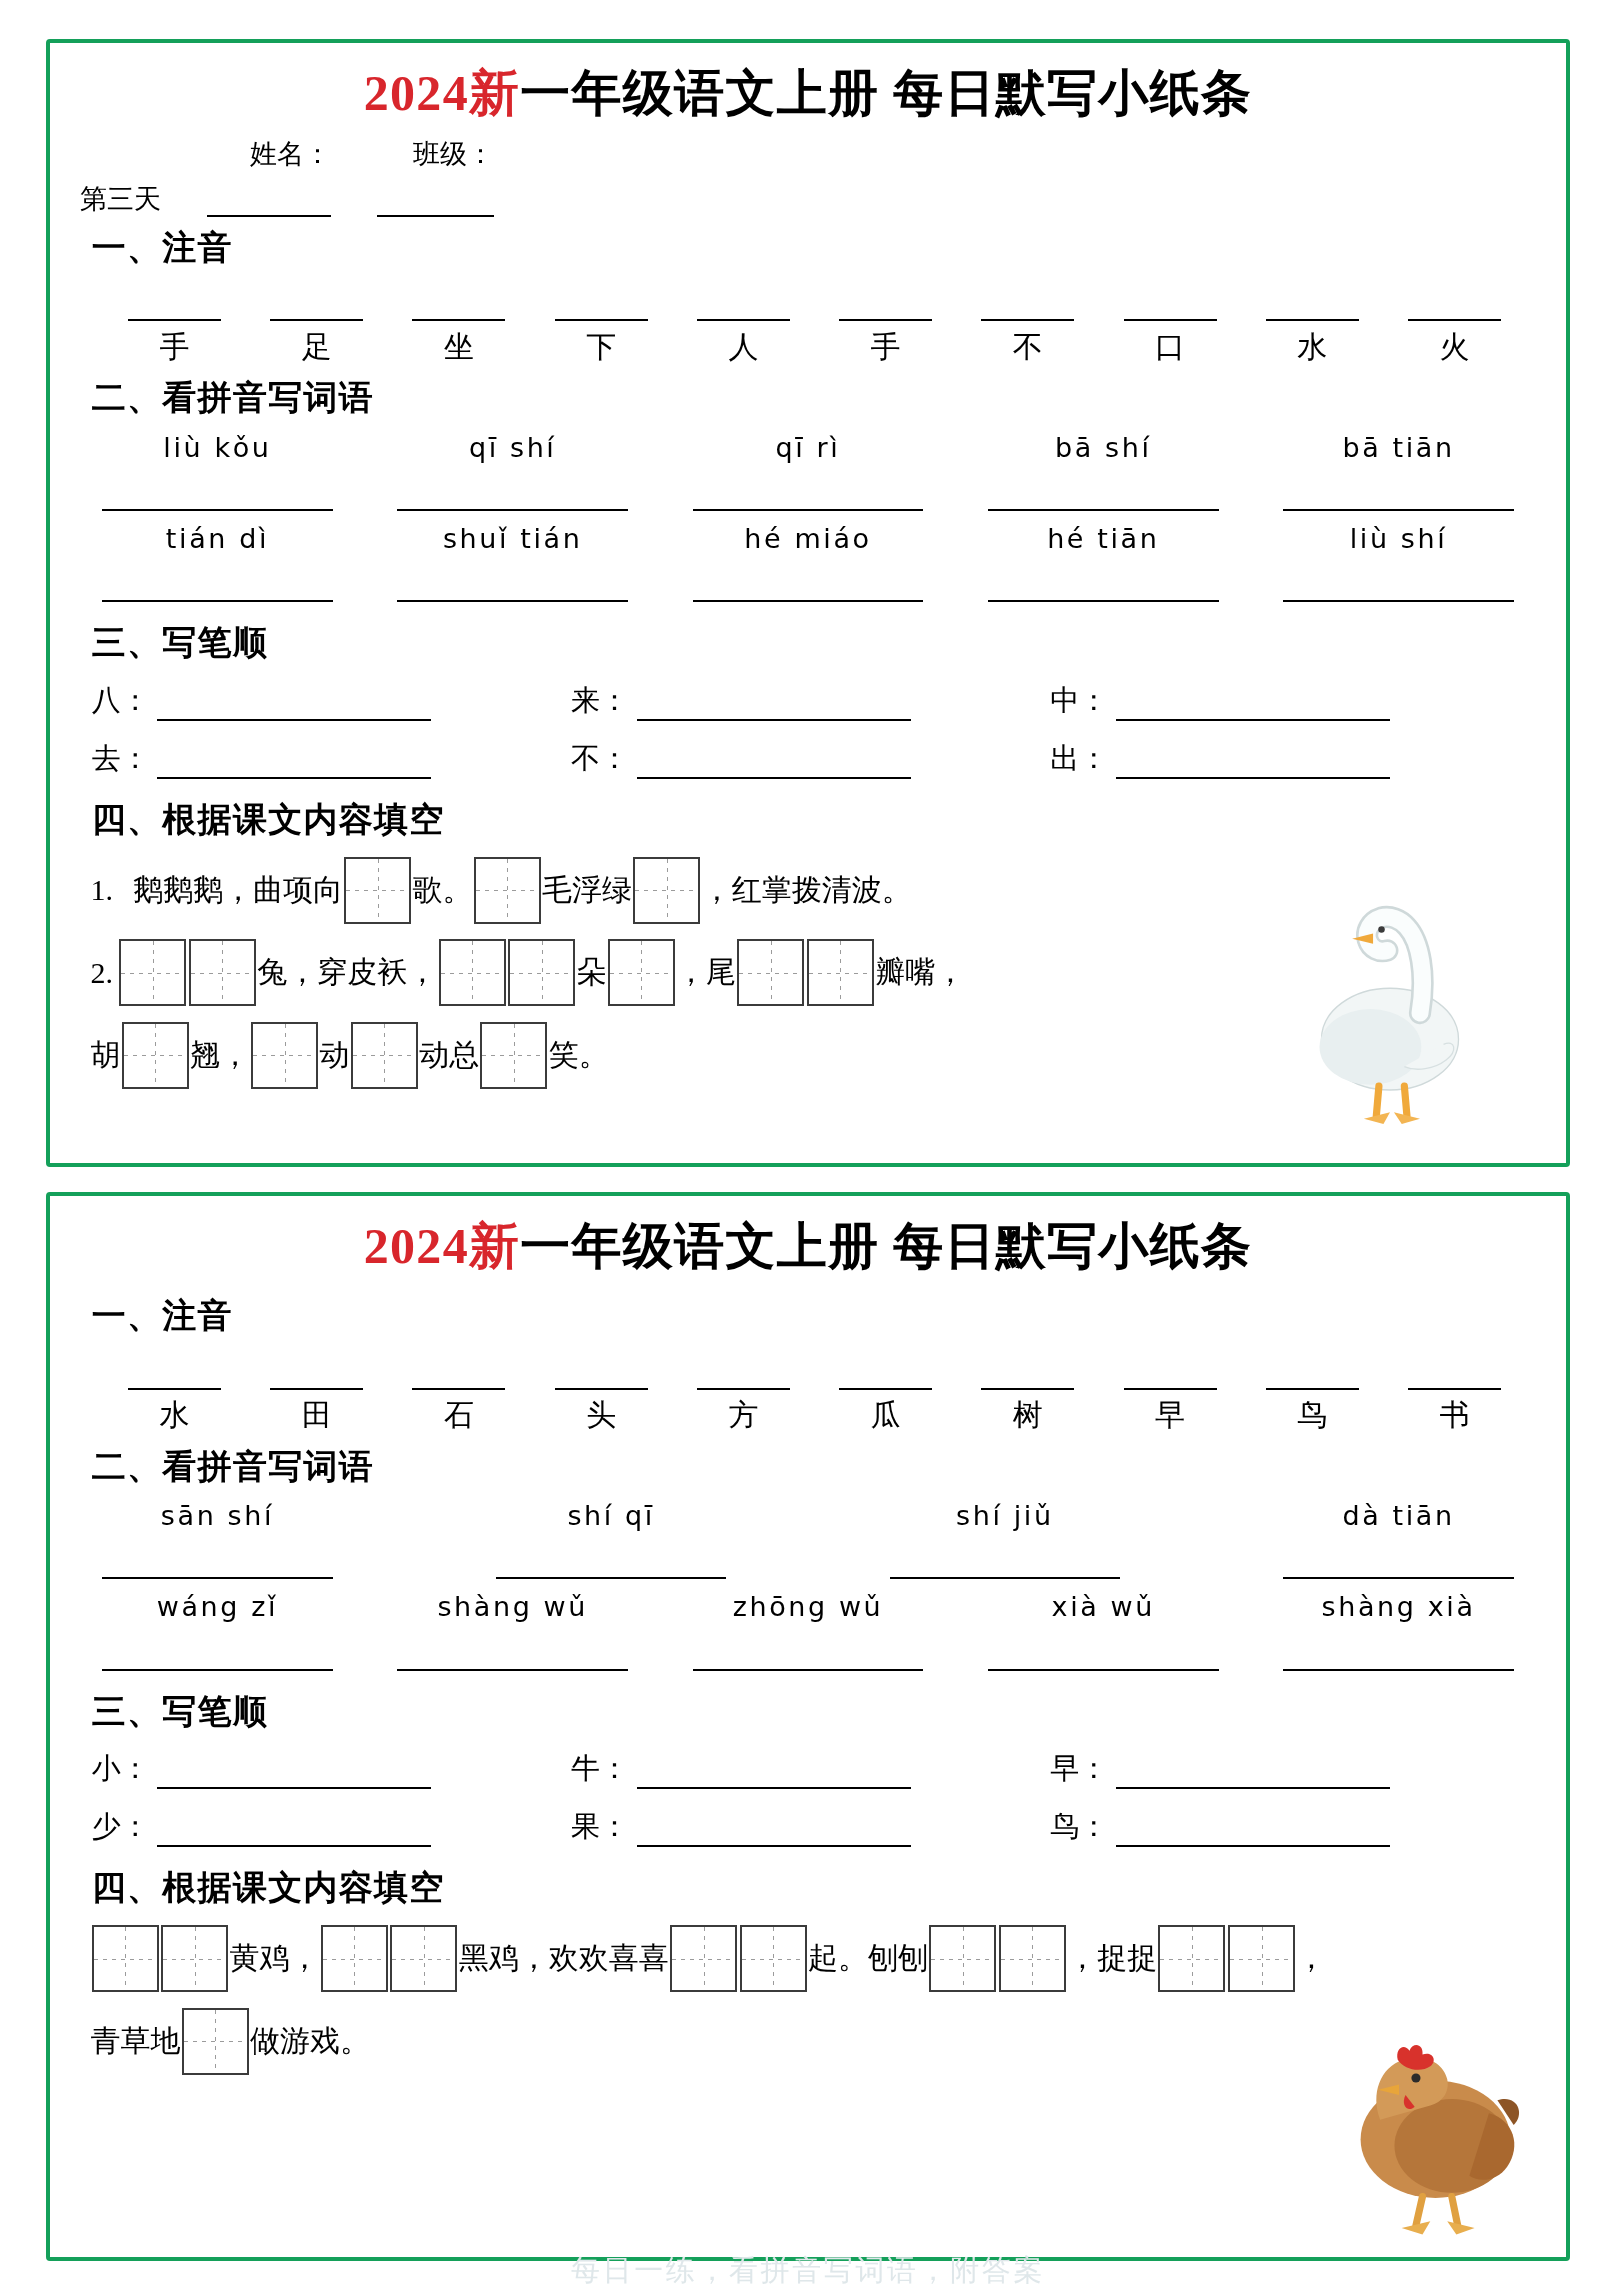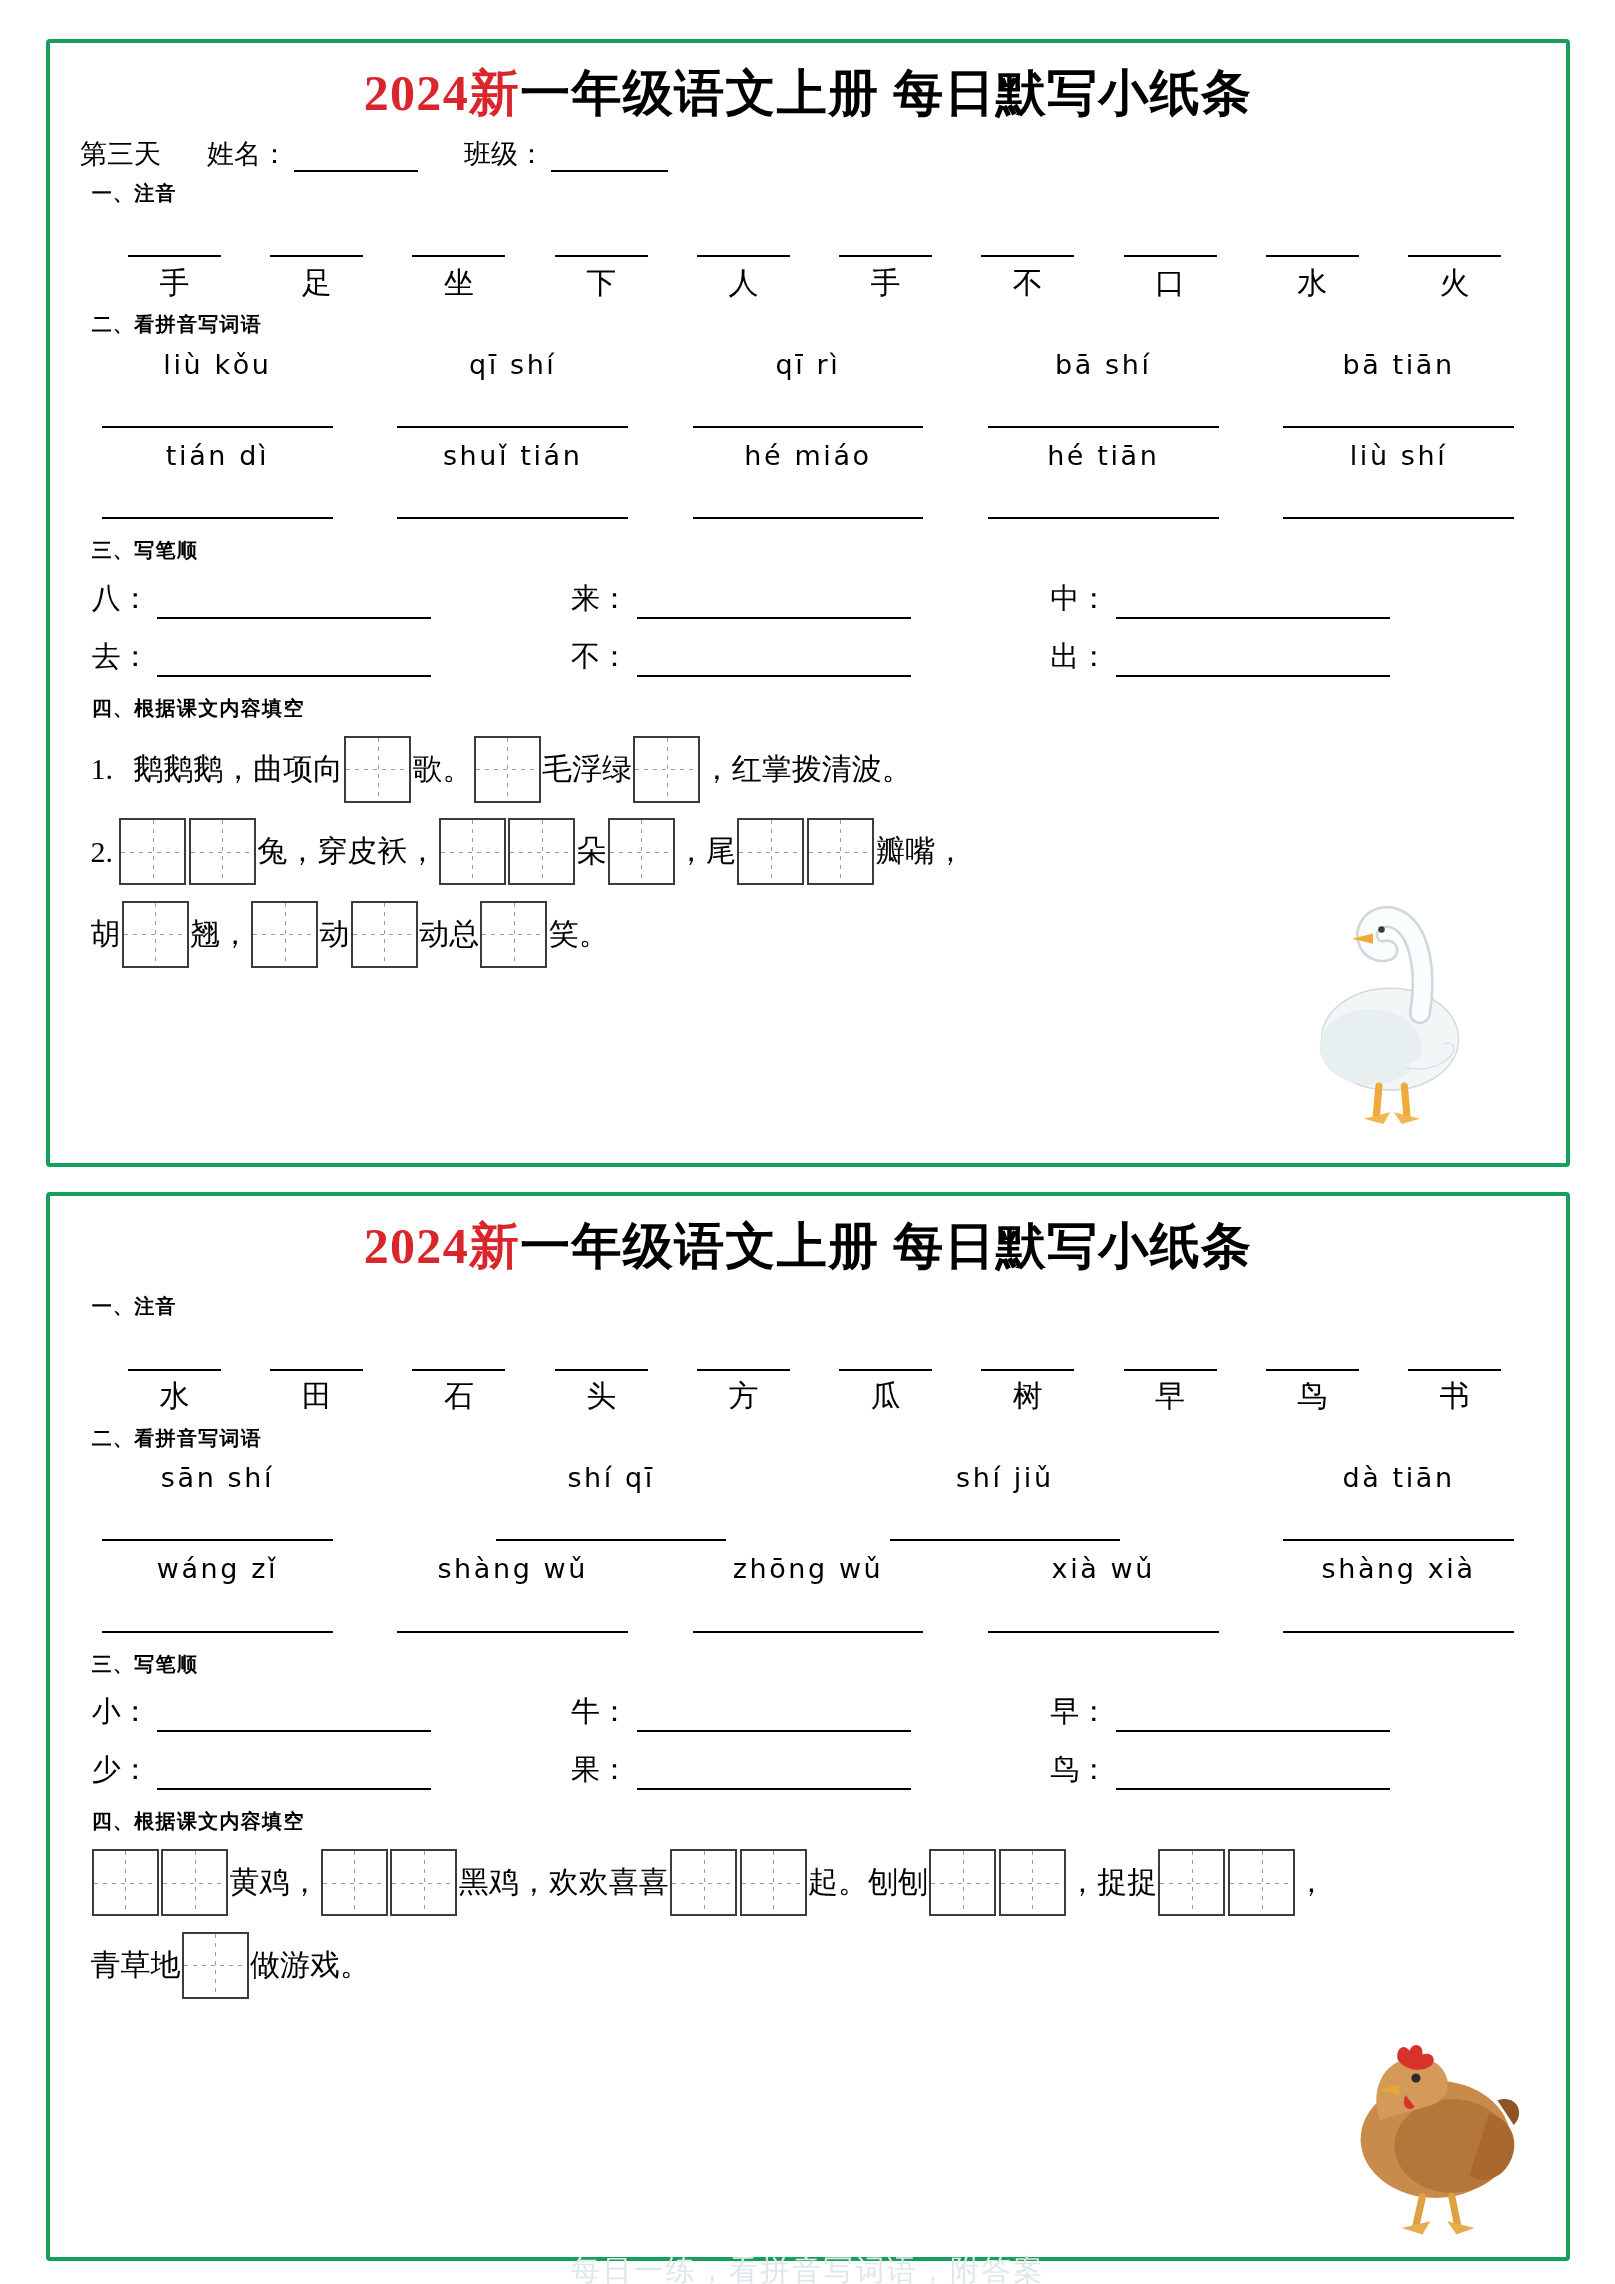--- a/index.html
+++ b/index.html
@@ -52,31 +52,31 @@
   .meta-row {
     display: flex;
     justify-content: flex-start;
     align-items: flex-end;
     gap: 46px;
     padding-right: 38px;
     margin-top: 9px;
     font-size: 27px;
     font-family: "Liberation Serif", serif;
   }
-  .meta-item { display: flex; align-items: flex-end; gap: 6px; }
+  .meta-item { display: flex; align-items: flex-end; gap: 17px; flex-direction: column; }
   .meta-blank {
     display: inline-block;
     width: 124px;
     border-bottom: 2px solid #000;
     height: 26px;
   }
   .meta-blank.short { width: 117px; }
 
   .section-head {
-    font-size: 20px;
+    font-size: 34px;
     font-weight: 700;
     font-family: "Liberation Serif", serif;
     margin: 7.8px 0 0 11.7px;
     letter-spacing: 1.3px;
   }
 
   
   .zhuyin-row {
     display: flex;
     justify-content: space-between;

